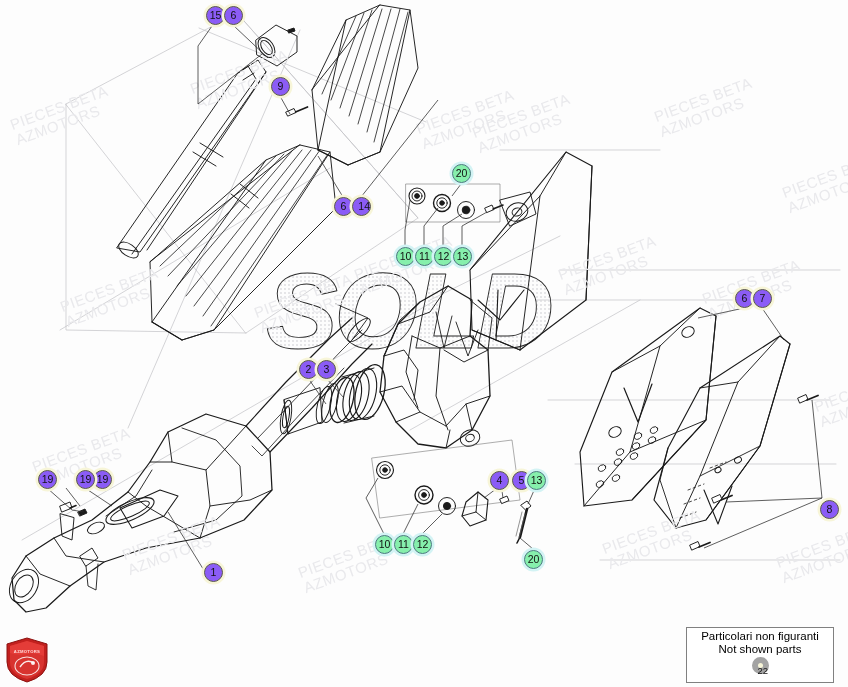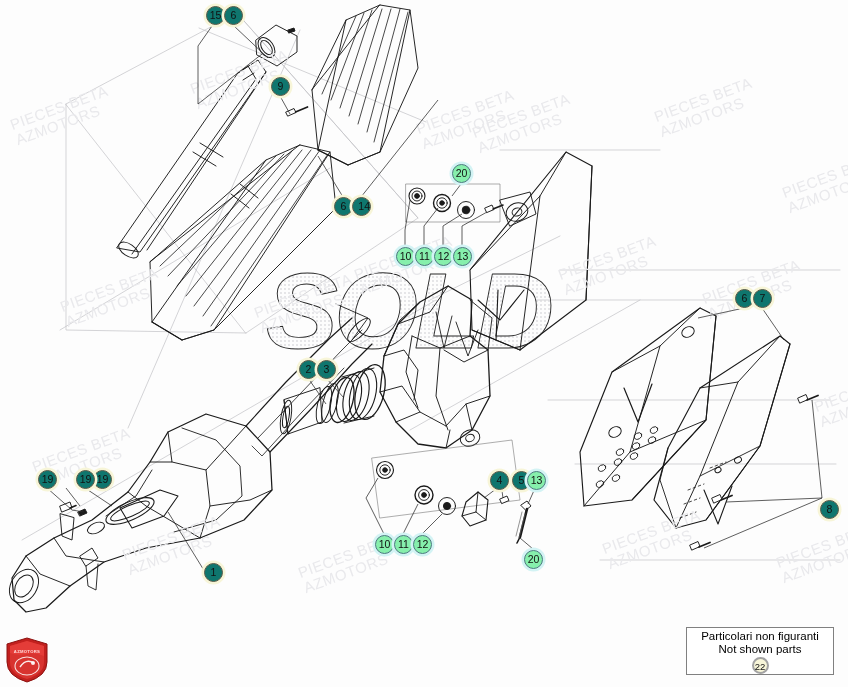--- a/index.html
+++ b/index.html
@@ -17,39 +17,39 @@
     position:absolute;color:#e9e9ec;font-size:15px;line-height:1.05;
     font-family:"Liberation Sans", sans-serif;font-weight:400;letter-spacing:.5px;
     transform:rotate(-20deg);transform-origin:0 0;white-space:pre;
     pointer-events:none;user-select:none;
   }
   .wm b{display:block;font-weight:400;}
 
   
   .cal{
     position:absolute;width:19px;height:19px;border-radius:50%;
-    border:1.1px solid #5c5c4a;background:#0f766e;
+    border:1.1px solid #5c5c4a;background:#8b5cf6;
     font-size:10.5px;line-height:17px;text-align:center;color:#111;
     font-family:"Liberation Sans", sans-serif;
     box-sizing:border-box;z-index:40;
   }
   .cal.cy{background:#86efac;border-color:#4c7b80;}
   .cal.halo{box-shadow:0 0 0 2.5px #f7f5d8;}
   .cal.cy.halo{box-shadow:0 0 0 2.5px #d3f3f4;}
 
   
   #legend{
-    position:absolute;left:686px;top:627px;width:148px;height:48px;
+    position:absolute;left:686px;top:627px;width:148px;height:56px;
     border:1px solid #808080;background:#ffffff;z-index:50;
     text-align:center;box-sizing:border-box;padding-top:2px;
   }
   #legend .ln{font-size:11.5px;color:#000;line-height:13px;white-space:nowrap;}
   #legend .badge{
     display:inline-block;margin-top:1px;width:17px;height:17px;border-radius:50%;
-    border:2px solid #a3a3a3;background:#f7f5d8;font-size:9.5px;line-height:15px;
+    border:6px solid #a3a3a3;background:#f7f5d8;font-size:9.5px;line-height:15px;
     color:#111;box-sizing:border-box;
   }
 
   
   #logo{position:absolute;left:4px;top:636px;width:46px;height:48px;z-index:50;}
   #logo .lbl{
     position:absolute;left:0;top:13px;width:46px;text-align:center;
     font-size:4.2px;color:#ffd9d9;letter-spacing:.3px;font-weight:bold;
   }
 </style>

